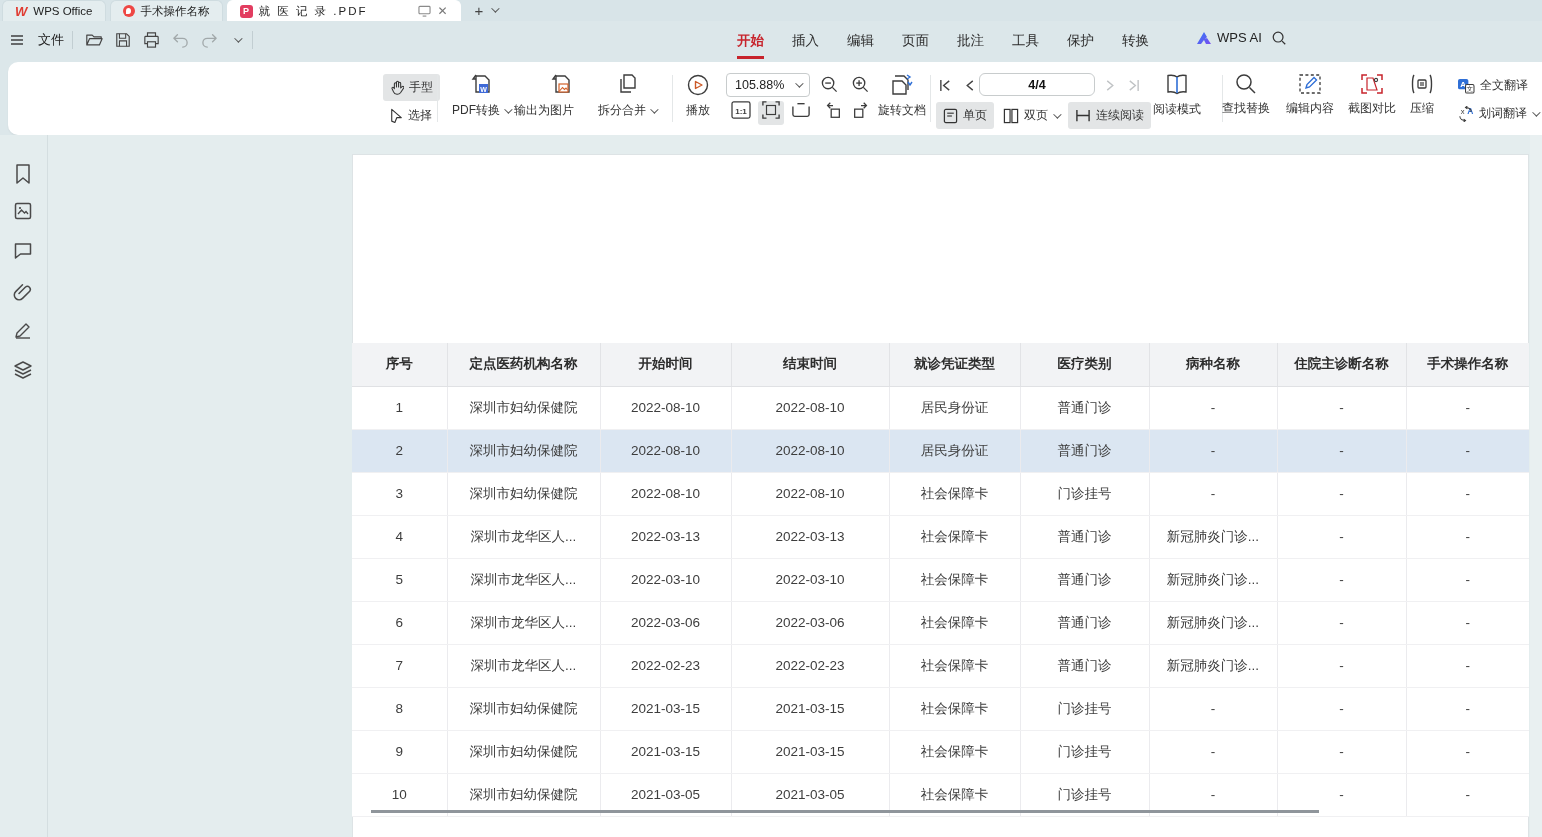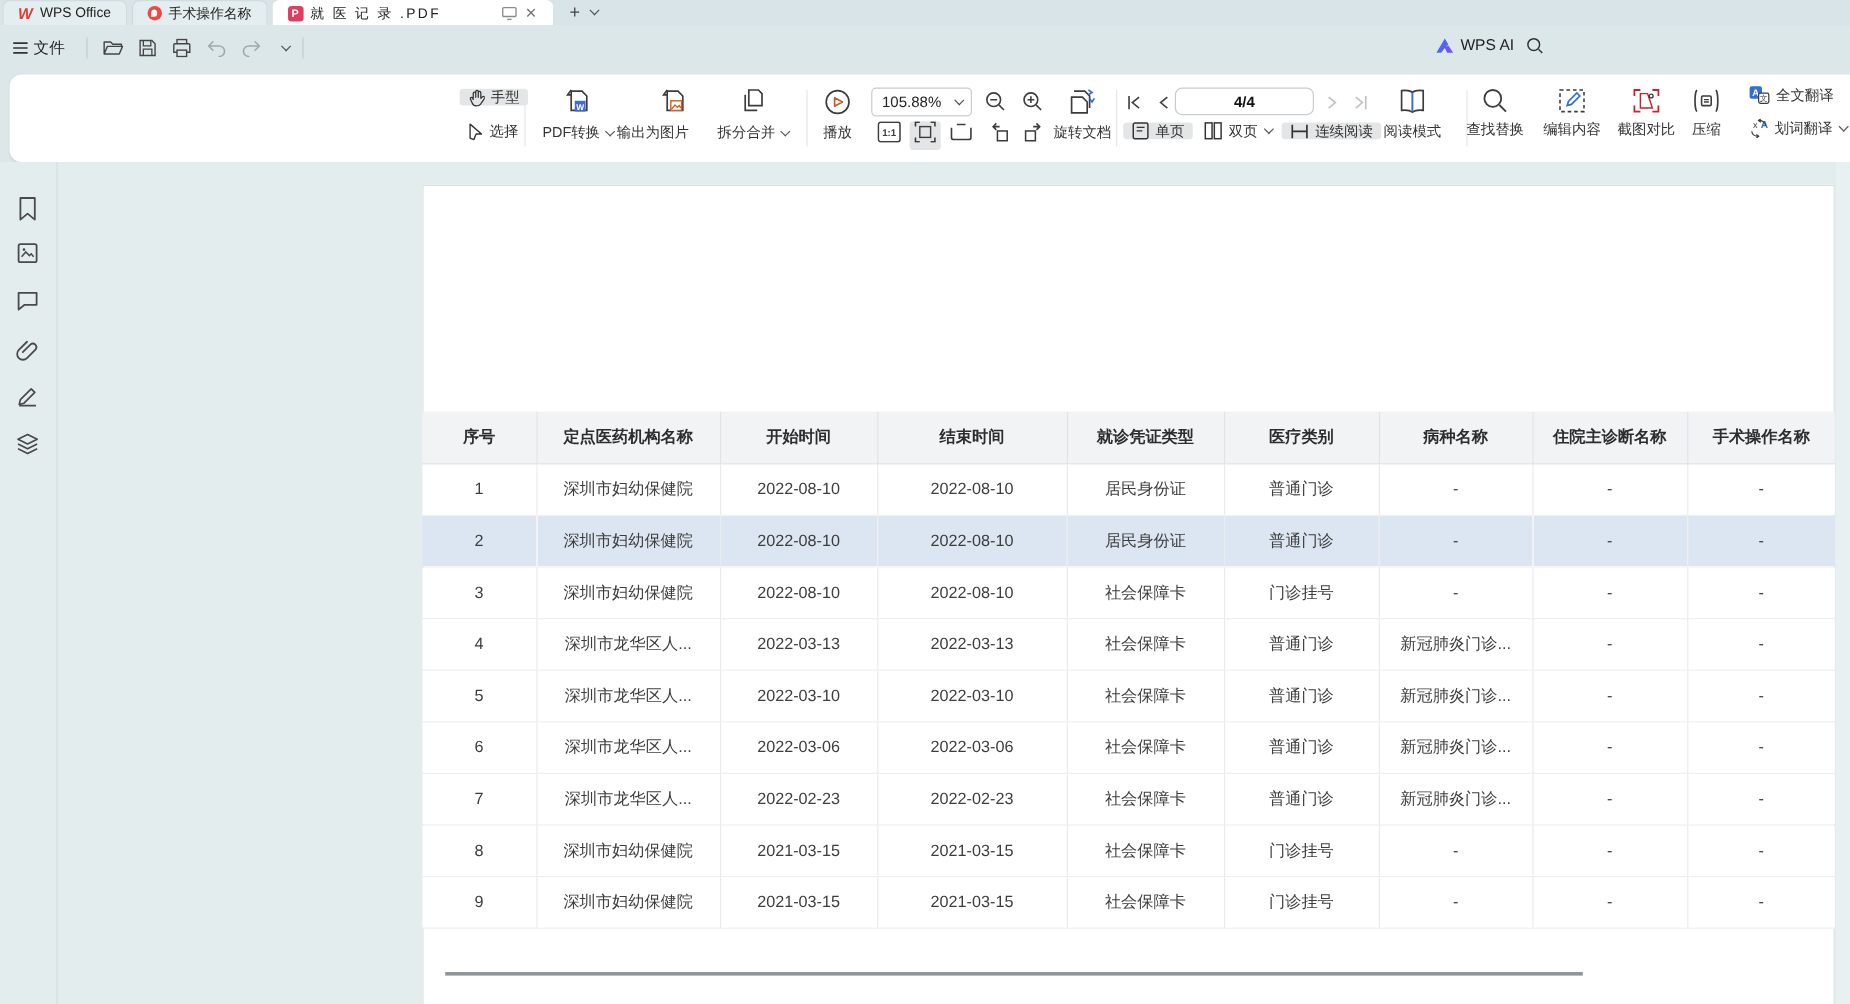--- a/index.html
+++ b/index.html
@@ -19,37 +19,37 @@
   .docer-dot::after { content:""; position:absolute; left:3px; top:3px; width:5px; height:6px; background:#fff; border-radius:50% 50% 50% 0; }
   .pdficon { width:13px; height:13px; border-radius:3px; background:#e23d60; color:#fff; font-size:9px; font-weight:bold;
              display:flex; align-items:center; justify-content:center; }
   .tab-x { color:#777; font-size:12px; line-height:1; }
   .tabbar-plus { font-size:15px; color:#444; margin:0 4px 2px 10px; }
   .chev { display:inline-block; width:6px; height:6px; border-right:1.4px solid #555; border-bottom:1.4px solid #555;
           transform:rotate(45deg) translateY(-2px); margin-left:4px; }
 
   
   .menubar { position:absolute; left:0; top:21px; width:1542px; height:41px; background:#dce7ea; }
-  .file-area { position:absolute; left:10px; top:10px; display:flex; align-items:center; gap:4px; font-size:13px; color:#222; }
+  .file-area { position:absolute; left:10px; top:10px; display:flex; align-items:center; gap:14px; font-size:13px; color:#222; }
   .qa-icons { position:absolute; left:72px; top:10px; display:flex; align-items:center; gap:12px; }
   .vdiv { width:1px; height:18px; background:#c2ced2; }
   .grayed { opacity:.38; }
   .menu-items { position:absolute; left:737px; top:11px; display:flex; gap:28px; font-size:13.5px; color:#2b2b2b; }
   .menu-item { position:relative; cursor:default; }
   .menu-item.active { color:#c7242c; font-weight:bold; }
   .menu-item.active::after { content:""; position:absolute; left:0; right:0; bottom:-9px; height:3px; background:#c7242c; }
   .wpsai { position:absolute; left:1196px; top:9px; display:flex; align-items:center; gap:5px; font-size:13px; color:#222; }
   .menu-search { position:absolute; left:1271px; top:9px; }
 
   
   .toolbar { position:absolute; left:8px; top:62px; width:1546px; height:73px; background:#fff; border-radius:10px;
              box-shadow:0 1px 2px rgba(0,0,0,.06); }
   .tb { position:absolute; font-size:12px; color:#333; }
   .tdiv { position:absolute; top:13px; width:1px; height:47px; background:#e4e7e8; }
-  .pillbtn { display:flex; align-items:center; gap:5px; height:14px; padding:0 7px; border-radius:3px; font-size:12px; color:#333;text-align:center; }
+  .pillbtn { display:flex; align-items:center; gap:5px; height:27px; padding:0 7px; border-radius:3px; font-size:12px; color:#333;text-align:center; }
   .pillbtn.sel { background:#e3e5e6; }
   .bigbtn { display:flex; flex-direction:column; align-items:center; gap:4px; }
   .bigbtn .lbl { font-size:12px; color:#333; white-space:nowrap; display:flex; align-items:center; }
   .zoombox { display:flex; align-items:center; justify-content:space-between; padding:0 8px; width:84px; height:24px;
              border:1px solid #c8cccd; border-radius:4px; font-size:12.5px; color:#222; background:#fff; }
   .sqbtn { width:26px; height:24px; display:flex; align-items:flex-start; justify-content:center; border-radius:3px; }
   .sqbtn.sel { background:#e3e5e6; }
   .pagebox { width:116px; height:23px; border:1px solid #c8cccd; border-radius:6px; display:flex; align-items:center;
              justify-content:center; font-size:12.5px; font-weight:bold; color:#111; background:#fff; }
   .navarrow { display:flex; align-items:center; justify-content:center; width:18px; height:24px; }
@@ -136,20 +136,30 @@
         </svg>
       </span>
     <span class="grayed">
         <svg width="17" height="15" viewBox="0 0 19 17">
           <path d="M13 2 17 6l-4 4M17 6H7a5 5 0 0 0 0 10" fill="none" stroke="#444" stroke-width="1.5" stroke-linecap="round" stroke-linejoin="round"></path>
         </svg>
       </span>
     <span class="chev"></span>
     <span class="vdiv"></span>
   </div>
+  <div class="menu-items" id="menu-items">
+      <span class="menu-item active">开始</span>
+      <span class="menu-item">插入</span>
+      <span class="menu-item">编辑</span>
+      <span class="menu-item">页面</span>
+      <span class="menu-item">批注</span>
+      <span class="menu-item">工具</span>
+      <span class="menu-item">保护</span>
+      <span class="menu-item">转换</span>
+    </div>
   <div class="wpsai">
     <svg width="16" height="14" viewBox="0 0 16 14">
       <defs>
           <linearGradient id="ai" x1="0" y1="0" x2="1" y2="1">
             <stop offset="0" stop-color="#2f7bf5"></stop>
             <stop offset="1" stop-color="#7a4df0"></stop>
           </linearGradient>
         </defs>
       <path d="M1 13 8 1l3 5-2 2 2-1 4 6h-5l-2-4-3 4z" fill="url(#ai)"></path>
     </svg>
@@ -572,19 +582,30 @@
             <td>9</td>
             <td>深圳市妇幼保健院</td>
             <td>2021-03-15</td>
             <td>2021-03-15</td>
             <td>社会保障卡</td>
             <td>门诊挂号</td>
             <td>-</td>
             <td>-</td>
             <td>-</td>
           </tr>
+          <tr>
+            <td>10</td>
+            <td>深圳市妇幼保健院</td>
+            <td>2021-03-05</td>
+            <td>2021-03-05</td>
+            <td>社会保障卡</td>
+            <td>门诊挂号</td>
+            <td>-</td>
+            <td>-</td>
+            <td>-</td>
+          </tr>
         </tbody>
     </table>
     <div class="table-endline"></div>
   </div>
 
   <div class="scrolltrack"></div>
 </div>
 
 </body></html>

